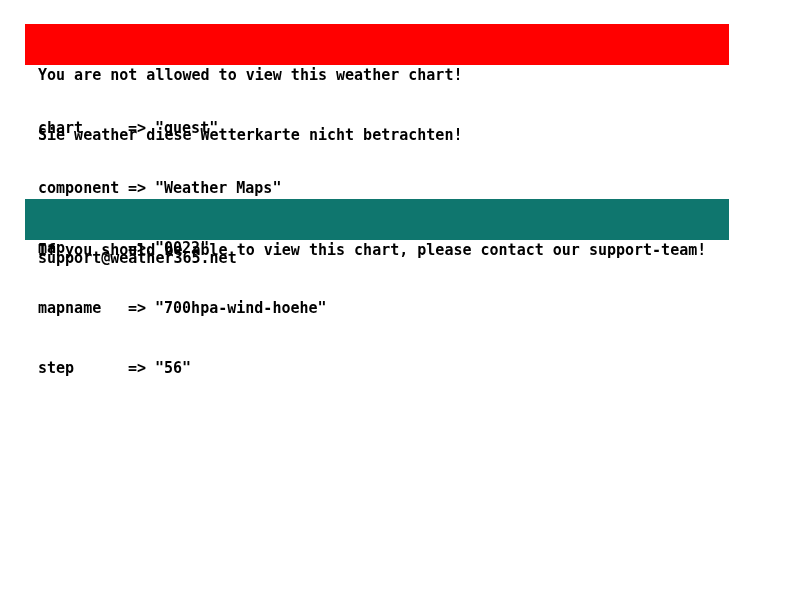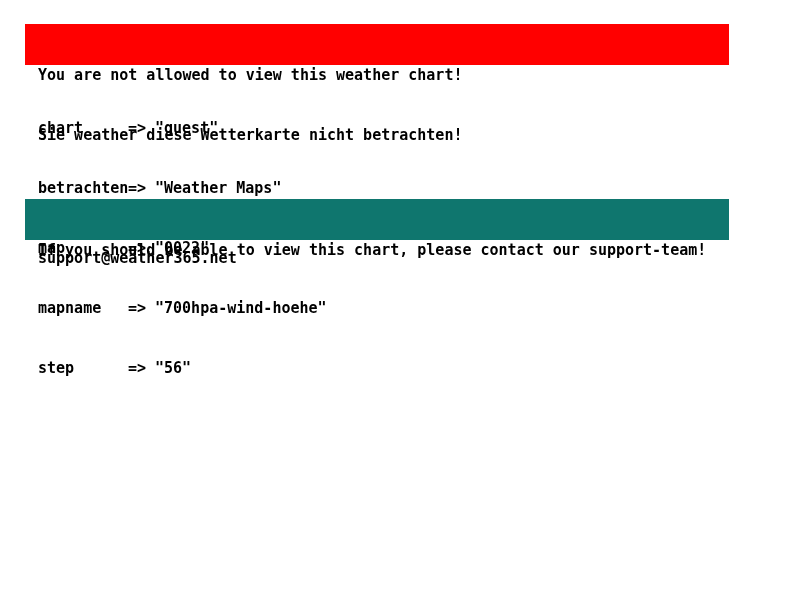--- a/index.html
+++ b/index.html
@@ -55,21 +55,21 @@
 
 
 
 <div class="banner banner-red">
   <div class="banner-line">You are not allowed to view this weather chart!</div>
   <div class="banner-line">Sie weather diese Wetterkarte nicht betrachten!</div>
 </div>
 
 <div class="params">
   <div class="param-row"><span class="param-key">chart</span><span class="param-arrow">=&gt;</span><span class="param-value">"guest"</span></div>
-  <div class="param-row"><span class="param-key">betrachten</span><span class="param-arrow">=&gt;</span><span class="param-value">"Weather Maps"</span></div>
+  <div class="param-row"><span class="param-key">component</span><span class="param-arrow">=&gt;</span><span class="param-value">"Weather Maps"</span></div>
   <div class="param-row"><span class="param-key">map</span><span class="param-arrow">=&gt;</span><span class="param-value">"0022"</span></div>
   <div class="param-row"><span class="param-key">mapname</span><span class="param-arrow">=&gt;</span><span class="param-value">"700hpa-wind-hoehe"</span></div>
   <div class="param-row"><span class="param-key">step</span><span class="param-arrow">=&gt;</span><span class="param-value">"56"</span></div>
 </div>
 
 <div class="banner banner-green">
   <div class="banner-line">If you should be able to view this chart, please contact our support-team!</div>
 </div>
 
 <div class="footer">

